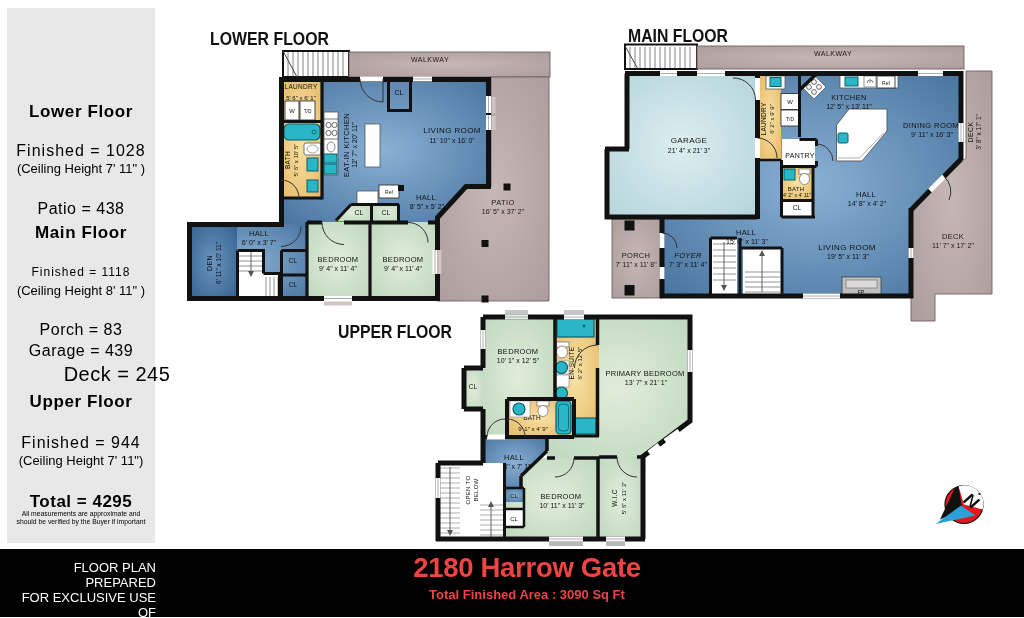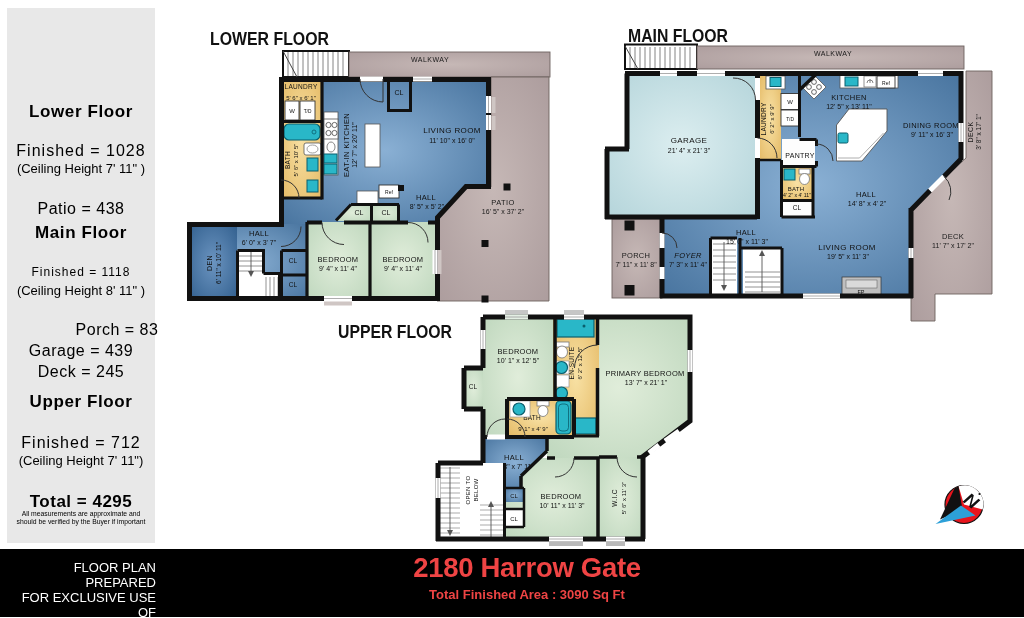--- a/index.html
+++ b/index.html
@@ -22,29 +22,29 @@
 <div class="abs sb" style="top:161px;font-size:13px;">(Ceiling Height 7' 11" )</div>
 
 <div class="abs sb" style="top:200px;font-size:16px;letter-spacing:0.5px;">Patio = 438</div>
 
 <div class="abs sb" style="top:223px;font-size:17px;font-weight:bold;letter-spacing:0.6px;">Main Floor</div>
 
 <div class="abs sb" style="top:265px;font-size:12px;letter-spacing:1px;">Finished = 1118</div>
 
 <div class="abs sb" style="top:283px;font-size:13px;">(Ceiling Height 8' 11" )</div>
 
-<div class="abs sb" style="top:321px;font-size:16px;letter-spacing:0.5px;padding-left:36px;">Porch = 83</div>
+<div class="abs sb" style="top:321px;font-size:16px;letter-spacing:0.5px;">Porch = 83</div>
 
 <div class="abs sb" style="top:342px;font-size:16px;letter-spacing:0.5px;">Garage = 439</div>
 
-<div class="abs sb" style="top:363px;font-size:16px;letter-spacing:0.5px;">Deck = 245</div>
+<div class="abs sb" style="top:363px;font-size:20px;letter-spacing:0.5px;margin-left:36px;">Deck = 245</div>
 
 <div class="abs sb" style="top:392px;font-size:17px;font-weight:bold;letter-spacing:0.6px;">Upper Floor</div>
 
-<div class="abs sb" style="top:434px;font-size:16px;letter-spacing:1px;">Finished = 712</div>
+<div class="abs sb" style="top:434px;font-size:16px;letter-spacing:1px;">Finished = 944</div>
 
 <div class="abs sb" style="top:453px;font-size:13px;">(Ceiling Height 7' 11")</div>
 
 <div class="abs sb" style="top:492px;font-size:17px;font-weight:bold;letter-spacing:0.5px;">Total = 4295</div>
 
 <div class="abs sb" style="top:510px;font-size:6.8px;line-height:7.5px;">All measurements are approximate and<br>should be verified by the Buyer if important</div>
 
 <div id="bar" class="abs"></div>
 
 <div class="abs" style="left:4px;top:560px;width:152px;text-align:right;color:#fff;font-size:13px;line-height:15px;">FLOOR PLAN PREPARED<br>FOR EXCLUSIVE USE OF<br>MATT BOURQUE</div>

